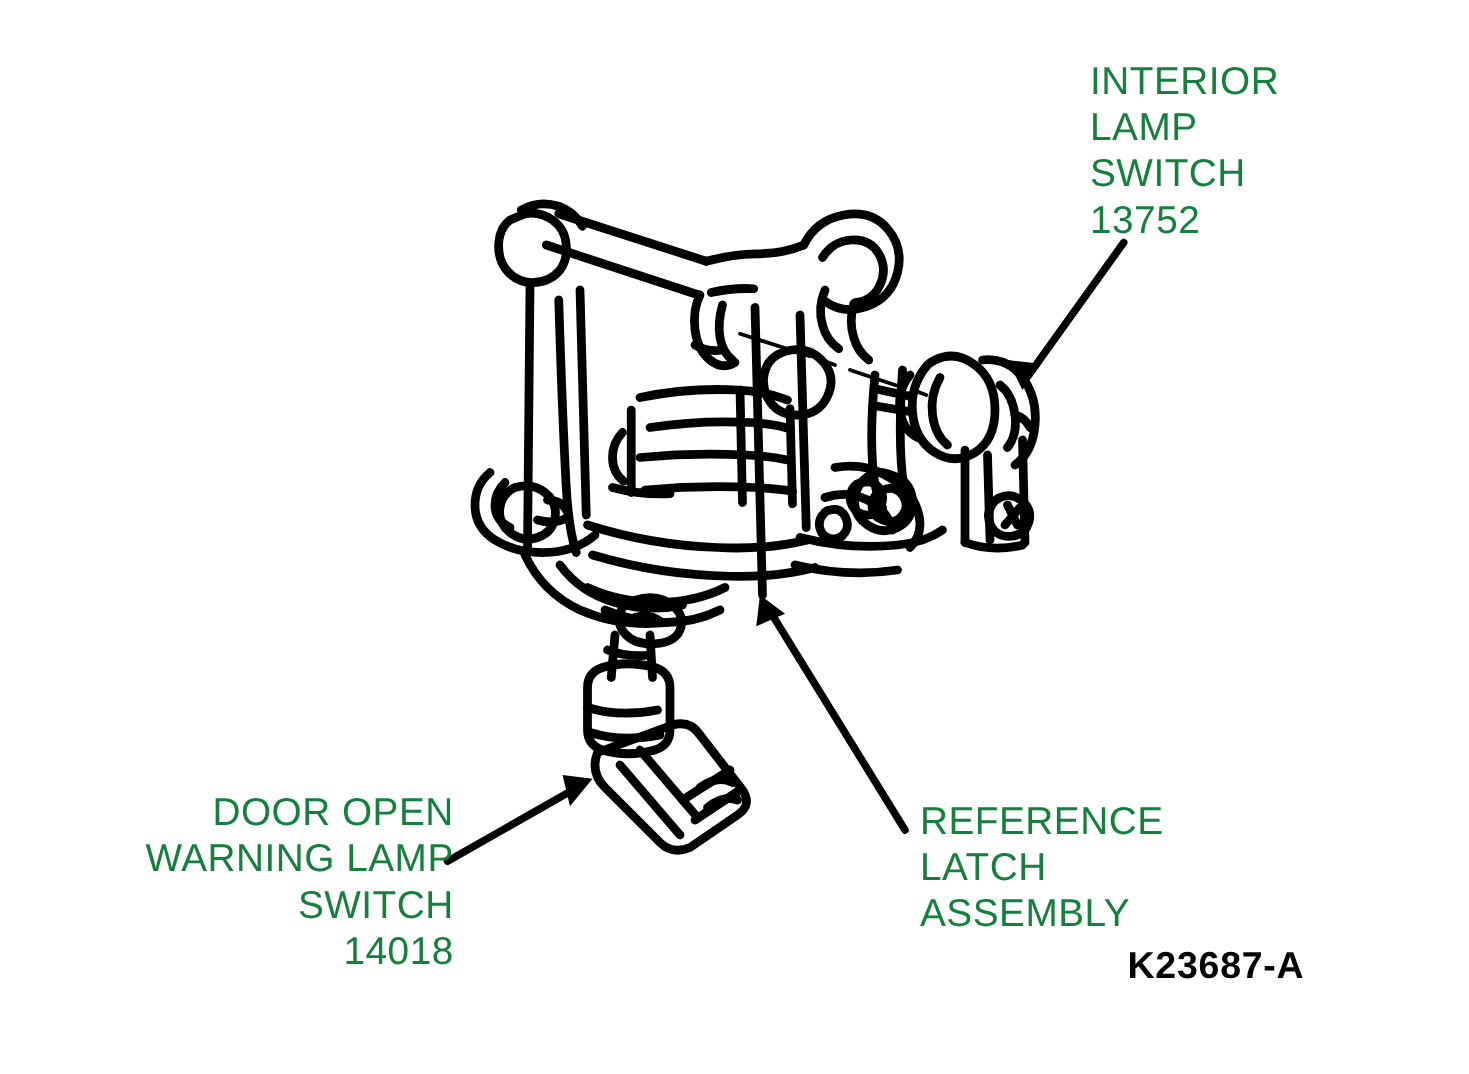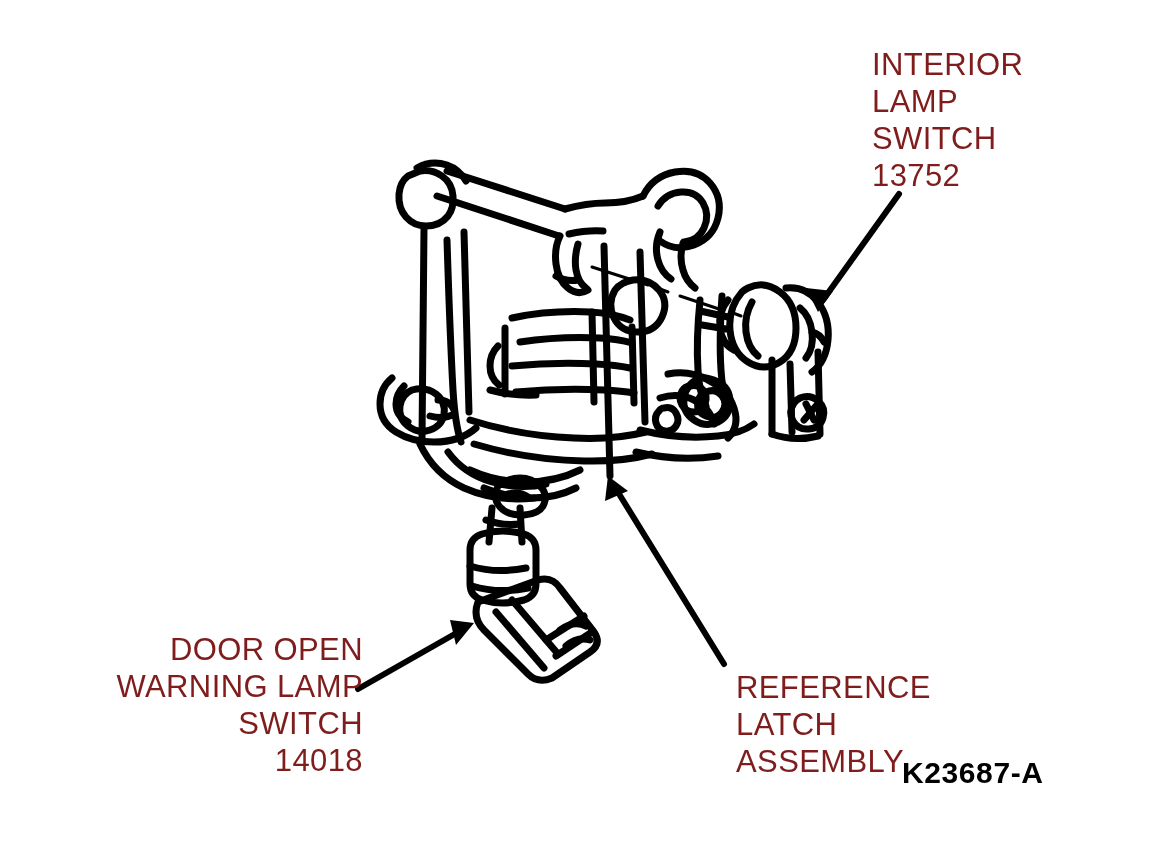--- a/index.html
+++ b/index.html
@@ -17,42 +17,42 @@
   }
   svg.art {
     position: absolute;
     left: 0;
     top: 0;
     width: 1175px;
     height: 859px;
   }
   .callout {
     position: absolute;
-    color: #7f1d1d;
+    color: #15803d;
     font-family: "Liberation Sans", sans-serif;
     font-size: 31px;
     line-height: 37px;
     letter-spacing: 0.4px;
     white-space: pre;
   }
   #label-interior-lamp-switch {
     left: 872px;
     top: 46px;
     text-align: left;
   }
   #label-door-open-switch {
     left: 8px;
     top: 612px;
     width: 355px;
     text-align: right;
     margin-top: 19px;
   }
   #label-reference-latch {
     left: 736px;
-    top: 669px;
+    top: 638px;
     text-align: left;
   }
   #figure-code {
     position: absolute;
     left: 902px;
     top: 756px;
     font-family: "Liberation Sans", sans-serif;
     font-size: 30px;
     font-weight: bold;
     letter-spacing: 0.6px;

